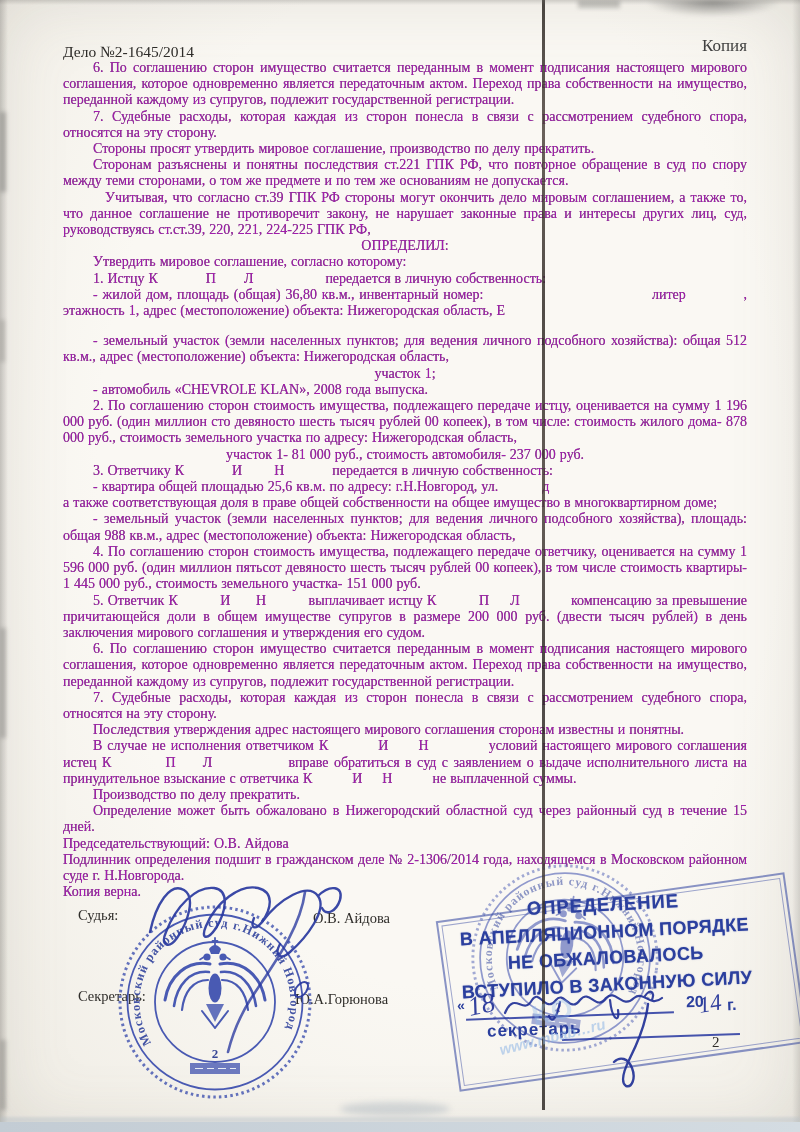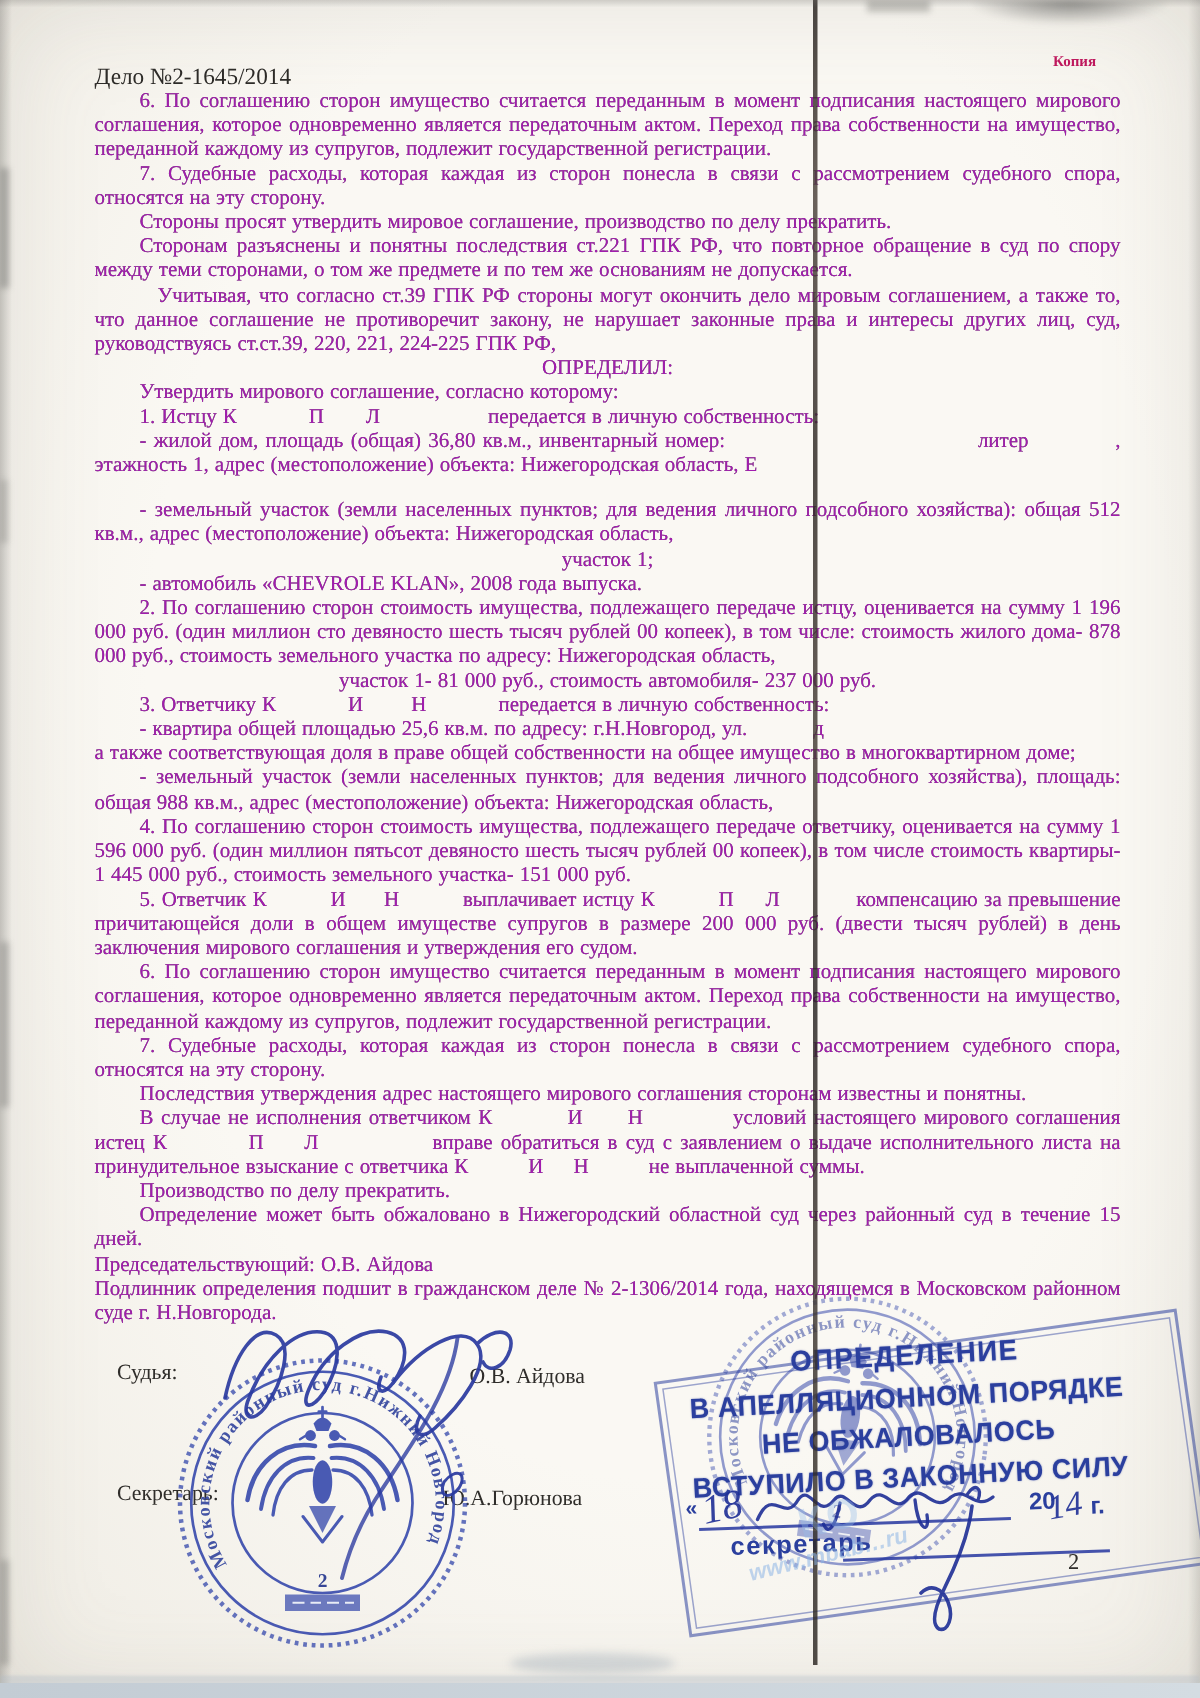--- a/index.html
+++ b/index.html
@@ -4,21 +4,21 @@
 <style>
   html,body{margin:0;padding:0;}
   body{width:800px;height:1132px;position:relative;overflow:hidden;
        background:#f6f4ee;font-family:"Liberation Serif",serif;}
   .paper{position:absolute;inset:0;
        background:radial-gradient(ellipse at 55% 42%, #faf8f3 55%, #efece4 100%);}
   .paper::after{content:"";position:absolute;inset:0;
        box-shadow:inset 0 0 70px rgba(120,112,100,.16);pointer-events:none;}
 
   .hdr-case{position:absolute;left:63px;top:43px;font-size:15.5px;color:#2d2b28;}
-  .hdr-copy{position:absolute;left:702px;top:36px;font-size:10px;color:#be185d;font-weight:bold;}
+  .hdr-copy{position:absolute;left:702px;top:36px;font-size:17px;color:#404040;}
 
   .doc-body{position:absolute;left:63px;top:60px;width:684px;
        font-size:14px;line-height:16.2px;color:#a21caf;text-align:justify;
        word-spacing:.5px;text-shadow:0 0 .35px rgba(45,43,40,.75);z-index:2;}
   .doc-body p{margin:0;}
   .doc-body p.indent{text-indent:30px;}
   .doc-body p.indent2{text-indent:42px;}
   .doc-body p.center{text-align:center;}
   .doc-body p.gap{margin-top:14px;}
 
@@ -94,21 +94,21 @@
 <div class="hdr-case">Дело №2-1645/2014</div>
 <div class="hdr-copy">Копия</div>
 
 <div class="doc-body">
     <p class="indent">6. По соглашению сторон имущество считается переданным в момент подписания настоящего мирового соглашения, которое одновременно является передаточным актом. Переход права собственности на имущество, переданной каждому из супругов, подлежит государственной регистрации.</p>
     <p class="indent">7. Судебные расходы, которая каждая из сторон понесла в связи с рассмотрением судебного спора, относятся на эту сторону.</p>
     <p class="indent">Стороны просят утвердить мировое соглашение, производство по делу прекратить.</p>
     <p class="indent">Сторонам разъяснены и понятны последствия ст.221 ГПК РФ, что повторное обращение в суд по спору между теми сторонами, о том же предмете и по тем же основаниям не допускается.</p>
     <p class="indent2">Учитывая, что согласно ст.39 ГПК РФ стороны могут окончить дело мировым соглашением, а также то, что данное соглашение не противоречит закону, не нарушает законные права и интересы других лиц, суд, руководствуясь ст.ст.39, 220, 221, 224-225 ГПК РФ,</p>
     <p class="center">ОПРЕДЕЛИЛ:</p>
-    <p class="indent">Утвердить мирового соглашение, согласно которому:</p>
+    <p class="indent">Утвердить мировое соглашение, согласно которому:</p>
     <p class="indent">1. Истцу К&nbsp;&nbsp;&nbsp;&nbsp;&nbsp;&nbsp;&nbsp;&nbsp;&nbsp;&nbsp;&nbsp;&nbsp;П&nbsp;&nbsp;&nbsp;&nbsp;&nbsp;&nbsp;&nbsp;Л&nbsp;&nbsp;&nbsp;&nbsp;&nbsp;&nbsp;&nbsp;&nbsp;&nbsp;&nbsp;&nbsp;&nbsp;&nbsp;&nbsp;&nbsp;&nbsp;&nbsp;&nbsp;передается в личную собственность:</p>
     <p class="indent">- жилой дом, площадь (общая) 36,80 кв.м., инвентарный номер: &nbsp;&nbsp;&nbsp;&nbsp;&nbsp;&nbsp;&nbsp;&nbsp;&nbsp;&nbsp;&nbsp;&nbsp;&nbsp;&nbsp;&nbsp;&nbsp;&nbsp;&nbsp;&nbsp;&nbsp;&nbsp;&nbsp;&nbsp;&nbsp;&nbsp;&nbsp;&nbsp;&nbsp;&nbsp;&nbsp;&nbsp;&nbsp;&nbsp;&nbsp;литер&nbsp;&nbsp;&nbsp;&nbsp;&nbsp;&nbsp;&nbsp;&nbsp;&nbsp;&nbsp;&nbsp;&nbsp;, этажность 1, адрес (местоположение) объекта: Нижегородская область, Е</p>
     <p class="indent gap">- земельный участок (земли населенных пунктов; для ведения личного подсобного хозяйства): общая 512 кв.м., адрес (местоположение) объекта: Нижегородская область,</p>
     <p class="center">участок 1;</p>
     <p class="indent">- автомобиль «CHEVROLE KLAN», 2008 года выпуска.</p>
     <p class="indent">2. По соглашению сторон стоимость имущества, подлежащего передаче истцу, оценивается на сумму 1 196 000 руб. (один миллион сто девяносто шесть тысяч рублей 00 копеек), в том числе: стоимость жилого дома- 878 000 руб., стоимость земельного участка по адресу: Нижегородская область,</p>
     <p class="center">участок 1- 81 000 руб., стоимость автомобиля- 237 000 руб.</p>
     <p class="indent">3. Ответчику К&nbsp;&nbsp;&nbsp;&nbsp;&nbsp;&nbsp;&nbsp;&nbsp;&nbsp;&nbsp;&nbsp;&nbsp;И&nbsp;&nbsp;&nbsp;&nbsp;&nbsp;&nbsp;&nbsp;&nbsp;Н&nbsp;&nbsp;&nbsp;&nbsp;&nbsp;&nbsp;&nbsp;&nbsp;&nbsp;&nbsp;&nbsp;&nbsp;передается в личную собственность:</p>
     <p class="indent">- квартира общей площадью 25,6 кв.м. по адресу: г.Н.Новгород, ул. &nbsp;&nbsp;&nbsp;&nbsp;&nbsp;&nbsp;&nbsp;&nbsp;&nbsp;&nbsp;д</p>
     <p>а также соответствующая доля в праве общей собственности на общее имущество в многоквартирном доме;</p>
@@ -116,20 +116,21 @@
     <p class="indent">4. По соглашению сторон стоимость имущества, подлежащего передаче ответчику, оценивается на сумму 1 596 000 руб. (один миллион пятьсот девяносто шесть тысяч рублей 00 копеек), в том числе стоимость квартиры- 1 445 000 руб., стоимость земельного участка- 151 000 руб.</p>
     <p class="indent">5. Ответчик К&nbsp;&nbsp;&nbsp;&nbsp;&nbsp;&nbsp;&nbsp;&nbsp;&nbsp;&nbsp;И&nbsp;&nbsp;&nbsp;&nbsp;&nbsp;&nbsp;Н&nbsp;&nbsp;&nbsp;&nbsp;&nbsp;&nbsp;&nbsp;&nbsp;&nbsp;&nbsp;выплачивает истцу К&nbsp;&nbsp;&nbsp;&nbsp;&nbsp;&nbsp;&nbsp;&nbsp;&nbsp;&nbsp;П&nbsp;&nbsp;&nbsp;&nbsp;&nbsp;Л&nbsp;&nbsp;&nbsp;&nbsp;&nbsp;&nbsp;&nbsp;&nbsp;&nbsp;&nbsp;&nbsp;&nbsp;компенсацию за превышение причитающейся доли в общем имуществе супругов в размере 200 000 руб. (двести тысяч рублей) в день заключения мирового соглашения и утверждения его судом.</p>
     <p class="indent">6. По соглашению сторон имущество считается переданным в момент подписания настоящего мирового соглашения, которое одновременно является передаточным актом. Переход права собственности на имущество, переданной каждому из супругов, подлежит государственной регистрации.</p>
     <p class="indent">7. Судебные расходы, которая каждая из сторон понесла в связи с рассмотрением судебного спора, относятся на эту сторону.</p>
     <p class="indent">Последствия утверждения адрес настоящего мирового соглашения сторонам известны и понятны.</p>
     <p class="indent">В случае не исполнения ответчиком К&nbsp;&nbsp;&nbsp;&nbsp;&nbsp;&nbsp;&nbsp;&nbsp;&nbsp;&nbsp;И&nbsp;&nbsp;&nbsp;&nbsp;&nbsp;&nbsp;Н&nbsp;&nbsp;&nbsp;&nbsp;&nbsp;&nbsp;&nbsp;&nbsp;&nbsp;&nbsp;&nbsp;&nbsp;условий настоящего мирового соглашения истец К&nbsp;&nbsp;&nbsp;&nbsp;&nbsp;&nbsp;&nbsp;&nbsp;&nbsp;&nbsp;П&nbsp;&nbsp;&nbsp;&nbsp;&nbsp;Л&nbsp;&nbsp;&nbsp;&nbsp;&nbsp;&nbsp;&nbsp;&nbsp;&nbsp;&nbsp;&nbsp;&nbsp;&nbsp;&nbsp;вправе обратиться в суд с заявлением о выдаче исполнительного листа на принудительное взыскание с ответчика К&nbsp;&nbsp;&nbsp;&nbsp;&nbsp;&nbsp;&nbsp;&nbsp;&nbsp;&nbsp;И&nbsp;&nbsp;&nbsp;&nbsp;&nbsp;Н&nbsp;&nbsp;&nbsp;&nbsp;&nbsp;&nbsp;&nbsp;&nbsp;&nbsp;&nbsp;не выплаченной суммы.</p>
     <p class="indent">Производство по делу прекратить.</p>
     <p class="indent">Определение может быть обжаловано в Нижегородский областной суд через районный суд в течение 15 дней.</p>
     <p>Председательствующий: О.В. Айдова</p>
     <p>Подлинник определения подшит в гражданском деле № 2-1306/2014 года, находящемся в Московском районном суде г. Н.Новгорода.</p>
+    <p>Копия верна.</p>
   </div>
 
 <div class="sig-label" style="left:78px;top:907px">Судья:</div>
 <div class="sig-name" style="left:313px;top:910px">О.В. Айдова</div>
 <div class="sig-label" style="left:78px;top:988px">Секретарь:</div>
 <div class="sig-name" style="left:295px;top:991px">Ю.А.Горюнова</div>
 <div class="page-num">2</div>
 
 <svg class="svg-layer" width="800" height="1132" viewBox="0 0 800 1132">
   <defs>

